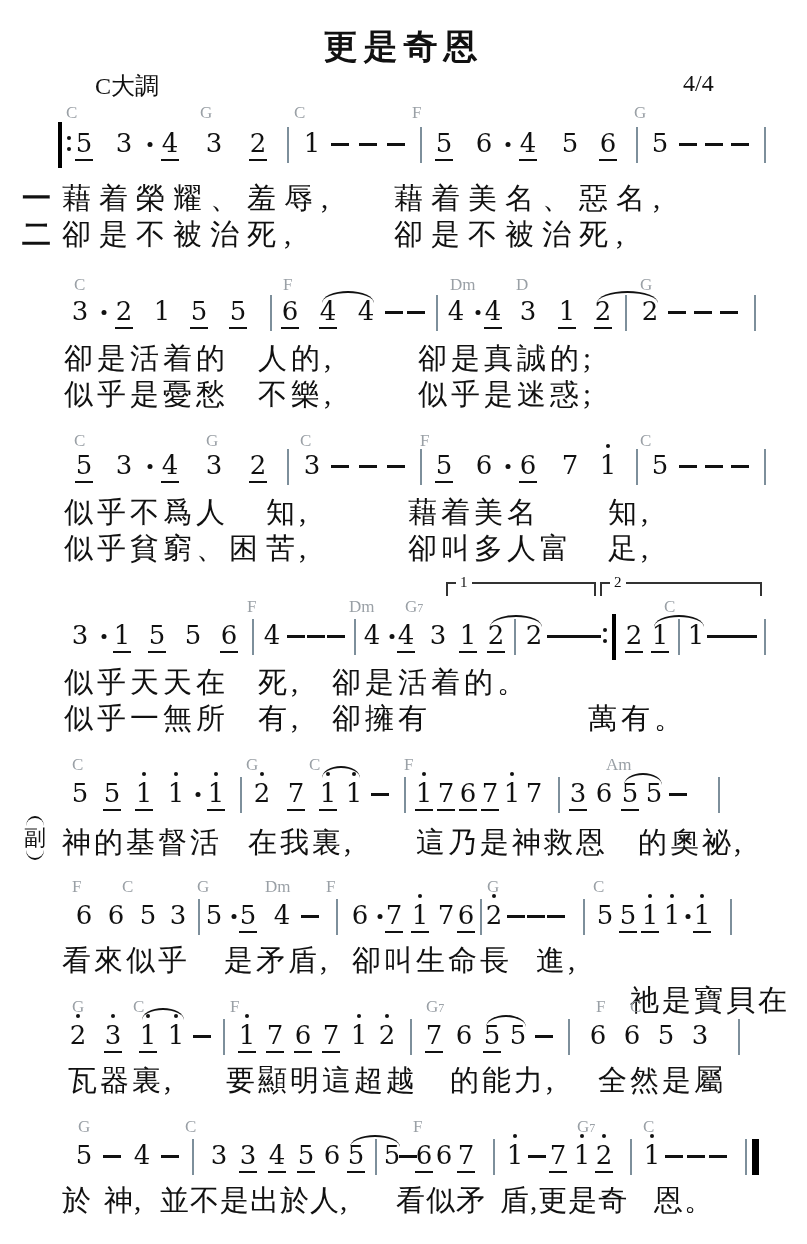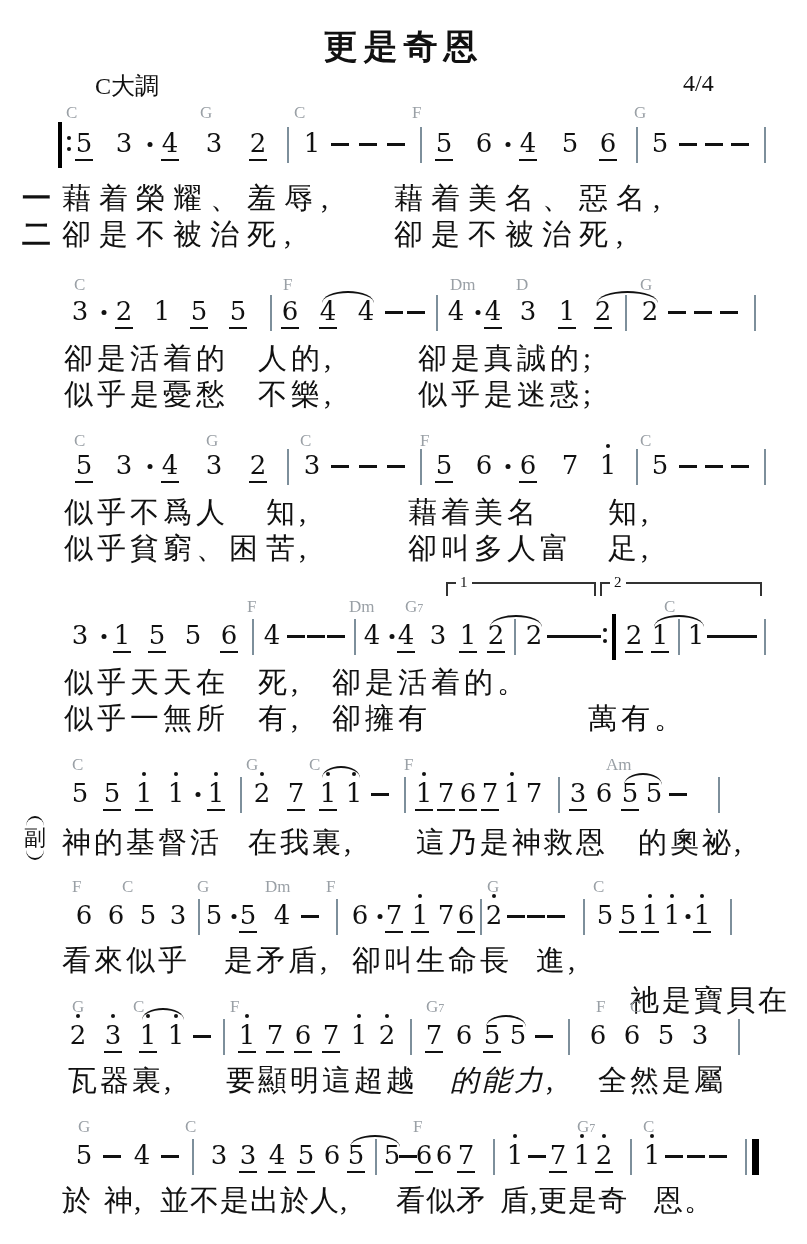--- a/index.html
+++ b/index.html
@@ -335,21 +335,21 @@
       <div class="bar" style="left: 568px; top: 1019px; height: 36px;"></div>
       <div class="note" style="left: 598px; top: 1022px;">6</div>
       <div class="note" style="left: 632px; top: 1022px;">6</div>
       <div class="note" style="left: 666px; top: 1022px;">5</div>
       <div class="note" style="left: 700px; top: 1022px;">3</div>
       <div class="bar" style="left: 738px; top: 1019px; height: 36px;"></div>
       <div class="tie" style="left: 142px; top: 1008px; width: 42px;"></div>
       <div class="tie" style="left: 486px; top: 1015px; width: 40px;"></div>
       <div class="lyric" style="left: 68px; top: 1066px; letter-spacing: 3px;">瓦器裏,</div>
       <div class="lyric" style="left: 226px; top: 1066px; letter-spacing: 3px;">要顯明這超越</div>
-      <div class="lyric" style="left: 450px; top: 1066px; letter-spacing: 3px; font-style: italic;">的能力,</div>
+      <div class="lyric" style="left: 450px; top: 1066px; letter-spacing: 3px;">的能力,</div>
       <div class="lyric" style="left: 598px; top: 1066px; letter-spacing: 3px;">全然是屬</div>
     </div>
     <div class="abs" style="left: 0px; top: 0px; width: 807px;">
       <div class="chord" style="left: 78px; top: 1118px;">G</div>
       <div class="chord" style="left: 185px; top: 1118px;">C</div>
       <div class="chord" style="left: 413px; top: 1118px;">F</div>
       <div class="chord" style="left: 577px; top: 1118px;">G<span class="s7">7</span></div>
       <div class="chord" style="left: 643px; top: 1118px;">C</div>
       <div class="note" style="left: 84px; top: 1142px;">5</div>
       <div class="dash" style="left: 112px; top: 1155px;"></div>

